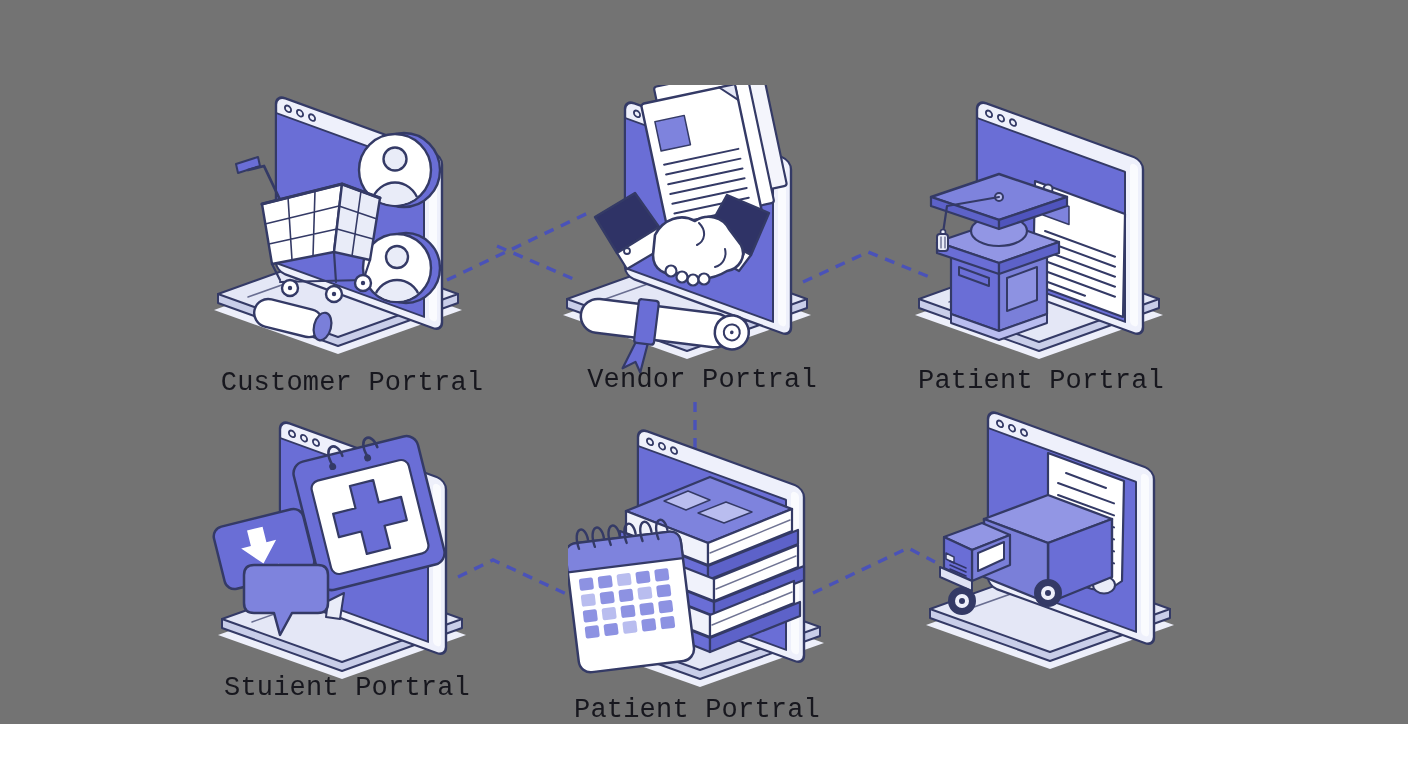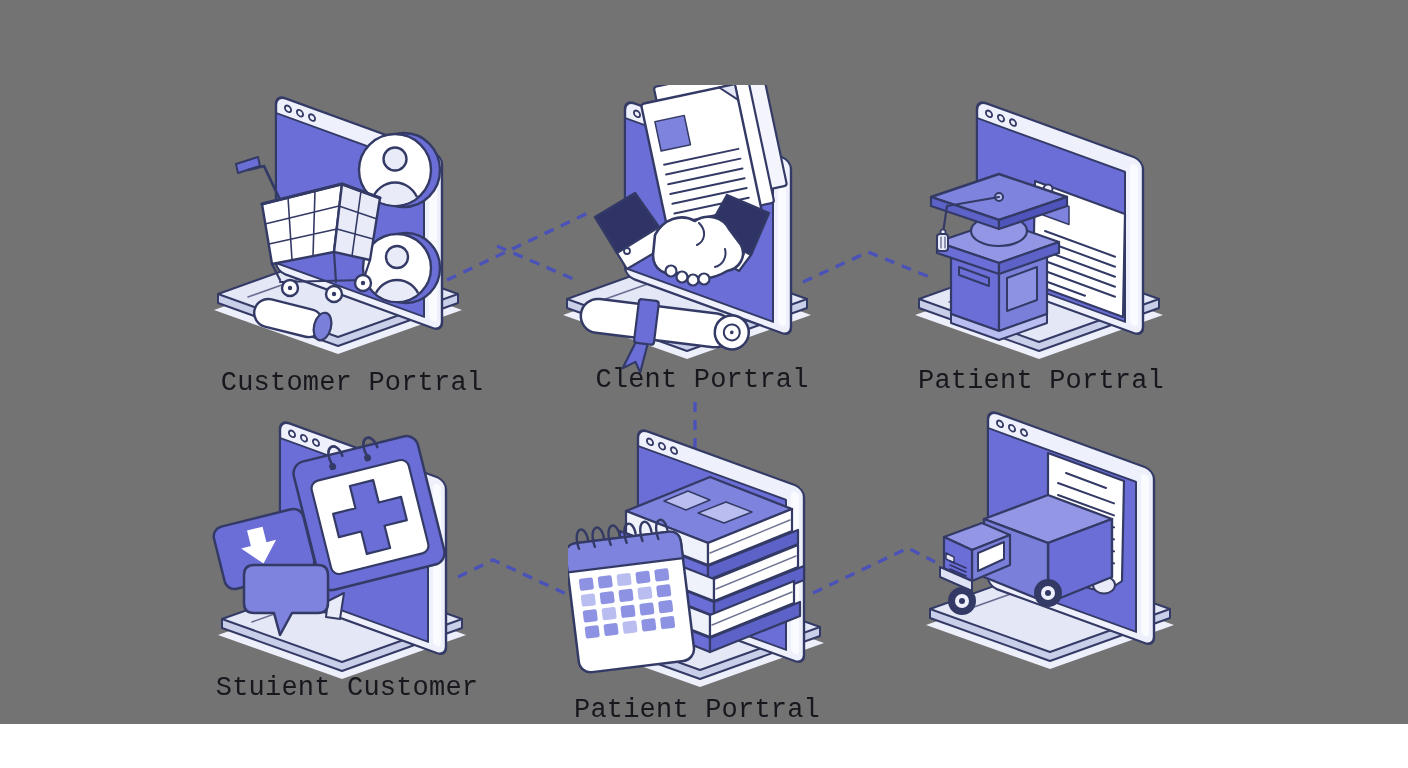--- a/index.html
+++ b/index.html
@@ -116,21 +116,21 @@
     </g>
     <g transform="translate(28,212) rotate(7)">
       <path d="M58,38 L48,66 L60,58 L66,68 L70,38 Z" fill="#6a6ed6" stroke="#343a66" stroke-width="2.2"></path>
       <rect x="0" y="0" width="152" height="34" rx="17" fill="#ffffff" stroke="#343a66" stroke-width="2.5"></rect>
       <circle cx="152" cy="17" r="17" fill="#ffffff" stroke="#343a66" stroke-width="2.5"></circle>
       <circle cx="152" cy="17" r="8" fill="none" stroke="#343a66" stroke-width="2"></circle>
       <circle cx="152" cy="17" r="1.8" fill="#343a66"></circle>
       <rect x="56" y="-5" width="20" height="44" rx="3" fill="#6a6ed6" stroke="#343a66" stroke-width="2.2"></rect>
     </g>
   </svg>
-  <div class="tile-label" style="left:702px;top:365px">Clent Portral</div>
+  <div class="tile-label" style="left:702px;top:365px">Vendor Portral</div>
 
   <svg class="tile-svg" style="left:907px;top:85px" width="264" height="300" viewBox="0 0 264 300">
     <use href="#win-base"></use>
     <g>
       <polygon points="128,96 218,129 216,232 126,199" fill="#ffffff" stroke="#343a66" stroke-width="2.2"></polygon>
       <line x1="141" y1="108" x2="141" y2="120" stroke="#343a66" stroke-width="2"></line>
       <circle cx="141" cy="104" r="4.5" fill="#e9ecf8" stroke="#343a66" stroke-width="2"></circle>
       <polygon points="136,112 162,121.5 162,139.5 136,130" fill="#7e83dd" stroke="#343a66" stroke-width="1.5"></polygon>
       <path d="M138,146 L208,171.7 M138,156 L208,181.7 M138,166 L208,191.7 M138,176 L208,201.7 M138,186 L208,211.7 M138,196 L178,210.7" stroke="#343a66" stroke-width="2" fill="none"></path>
     </g>
@@ -169,21 +169,21 @@
     <g transform="rotate(-14 54 144)">
       <rect x="8" y="112" width="92" height="64" rx="10" fill="#6a6ed6" stroke="#343a66" stroke-width="2.5"></rect>
       <polygon points="42,122 58,122 58,138 68,138 50,158 32,138 42,138" fill="#ffffff"></polygon>
       <path d="M36,164 L50,172 L64,164" fill="none" stroke="#ffffff" stroke-width="4"></path>
     </g>
     <g>
       <polygon points="118,196 134,188 130,214 116,212" fill="#e9ecf8" stroke="#343a66" stroke-width="2"></polygon>
       <path d="M44,160 h64 q10,0 10,10 v28 q0,10 -10,10 h-26 l-12,22 l-6,-22 h-20 q-10,0 -10,-10 v-28 q0,-10 10,-10 Z" fill="#7e83dd" stroke="#343a66" stroke-width="2.5"></path>
     </g>
   </svg>
-  <div class="tile-label" style="left:347px;top:673px">Stuient Customer</div>
+  <div class="tile-label" style="left:347px;top:673px">Stuient Portral</div>
 
   <svg class="tile-svg" style="left:568px;top:413px" width="264" height="300" viewBox="0 0 264 300">
     <use href="#win-base"></use>
     <g>
       <polygon points="58,98 142,64 224,96 140,130" fill="#7e83dd" stroke="#343a66" stroke-width="2.4"></polygon>
       <polygon points="96,88 120,78 142,87 118,97" fill="#b9bdef" stroke="#343a66" stroke-width="1.4"></polygon>
       <polygon points="130,100 158,89 184,99 156,110" fill="#b9bdef" stroke="#343a66" stroke-width="1.4"></polygon>
       <g>
         <polygon points="58,98 140,130 140,152 58,120" fill="#f0f2fb" stroke="#343a66" stroke-width="2.2"></polygon>
         <polygon points="140,130 224,96 224,118 140,152" fill="#ffffff" stroke="#343a66" stroke-width="2.2"></polygon>

